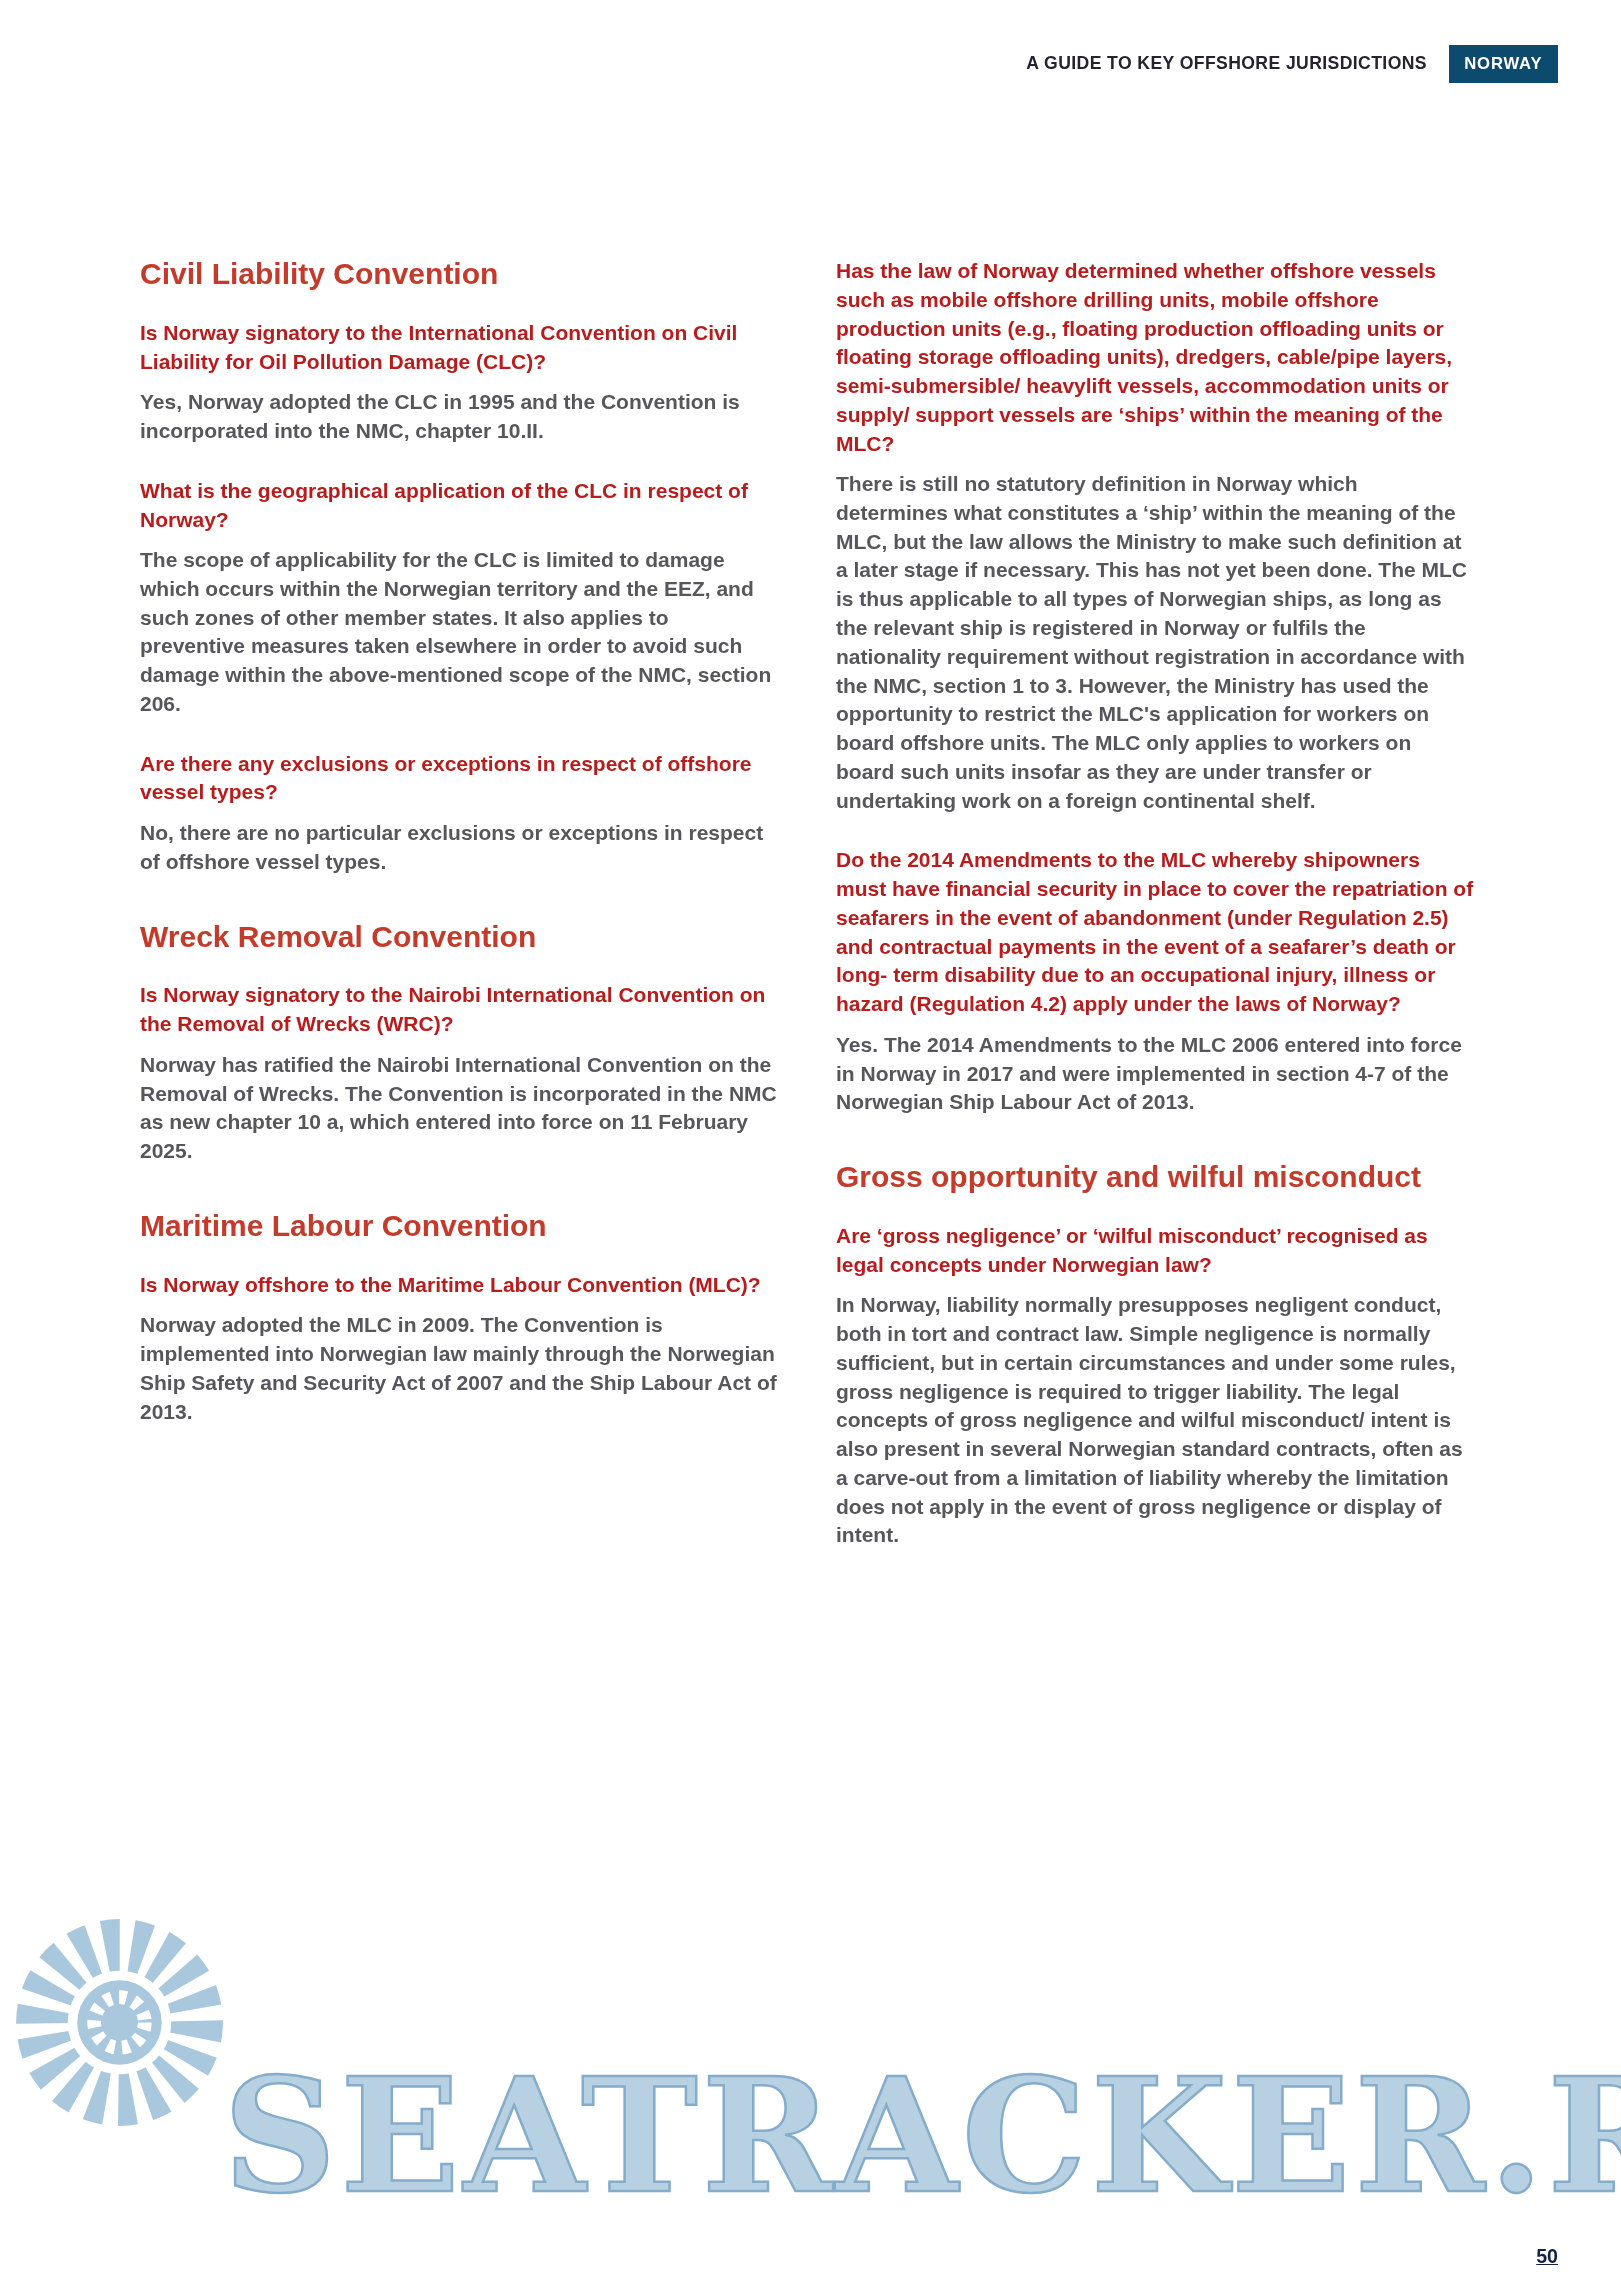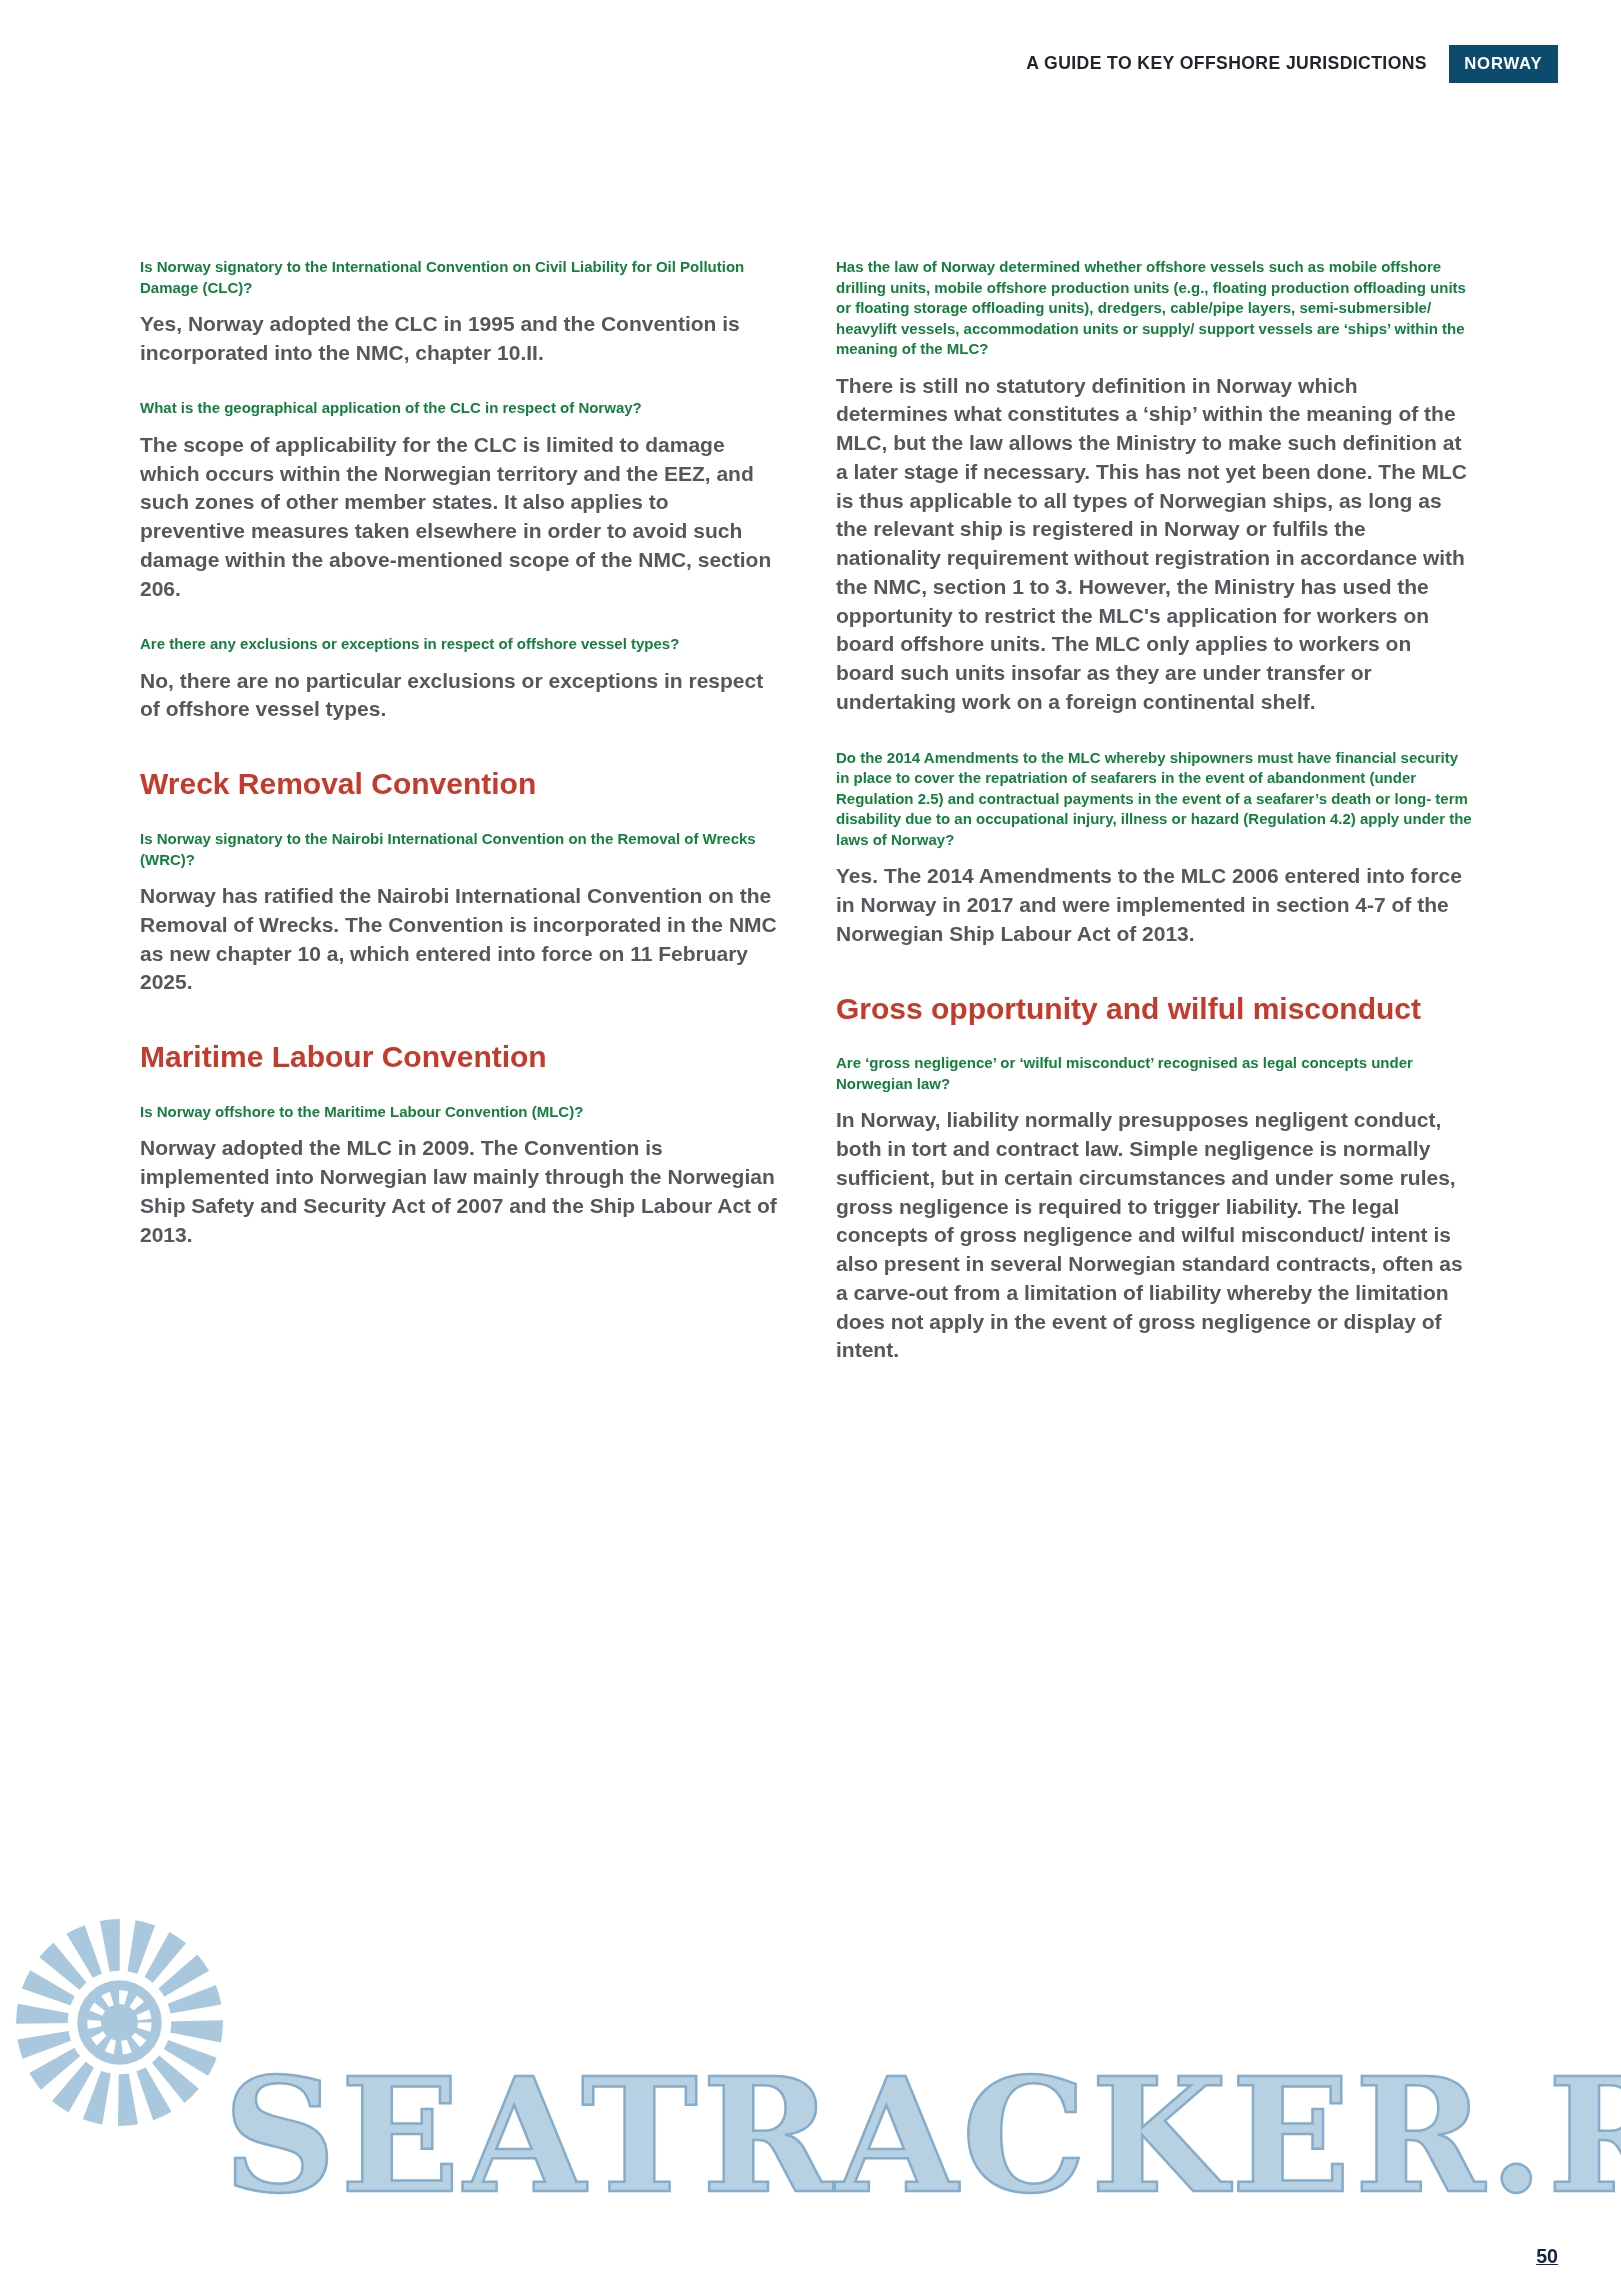--- a/index.html
+++ b/index.html
@@ -50,23 +50,23 @@
 
   .heading {
     font-size: 30px;
     font-weight: 700;
     color: #c43b2b;
     margin: 43px 0 27.4px 0;
     line-height: 1.15;
   }
   .col .heading:first-child { margin-top: 0; }
   .question {
-    font-size: 15px;
+    font-size: 21px;
     font-weight: 700;
-    color: #15803d;
+    color: #b91c1c;
     line-height: 1.37;
     margin: 0 0 11.8px 0;
   }
   .answer {
     font-size: 21px;
     font-weight: 700;
     color: #57565c;
     line-height: 1.37;
     margin: 0 0 31px 0;
   }
@@ -109,20 +109,21 @@
 <div class="page">
 
   <div class="header">
     <span class="header-title">A GUIDE TO KEY OFFSHORE JURISDICTIONS</span>
     <span class="badge">NORWAY</span>
   </div>
 
   <div class="content">
 
     <div class="col">
+      <div class="heading">Civil Liability Convention</div>
       <div class="question">Is Norway signatory to the International Convention on Civil Liability for Oil Pollution Damage (CLC)?</div>
       <div class="answer">Yes, Norway adopted the CLC in 1995 and the Convention is incorporated into the NMC, chapter 10.II.</div>
       <div class="question">What is the geographical application of the CLC in respect of Norway?</div>
       <div class="answer">The scope of applicability for the CLC is limited to damage which occurs within the Norwegian territory and the EEZ, and such zones of other member states. It also applies to preventive measures taken elsewhere in order to avoid such damage within the above-mentioned scope of the NMC, section 206.</div>
       <div class="question">Are there any exclusions or exceptions in respect of offshore vessel types?</div>
       <div class="answer">No, there are no particular exclusions or exceptions in respect of offshore vessel types.</div>
       <div class="heading">Wreck Removal Convention</div>
       <div class="question">Is Norway signatory to the Nairobi International Convention on the Removal of Wrecks (WRC)?</div>
       <div class="answer">Norway has ratified the Nairobi International Convention on the Removal of Wrecks. The Convention is incorporated in the NMC as new chapter 10 a, which entered into force on 11 February 2025.</div>
       <div class="heading">Maritime Labour Convention</div>

